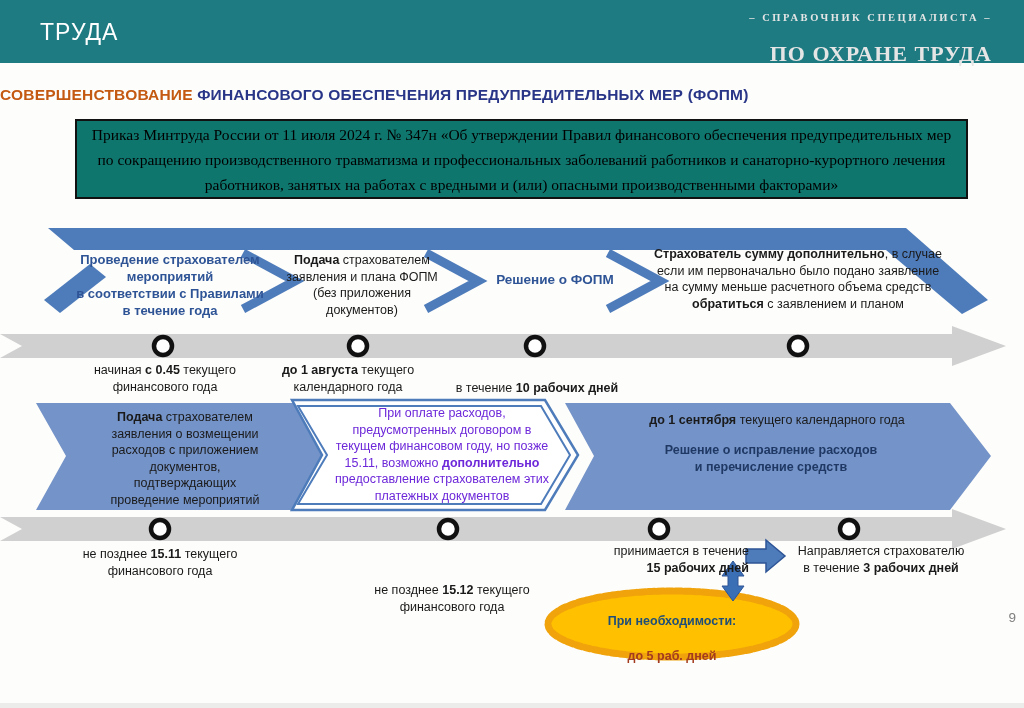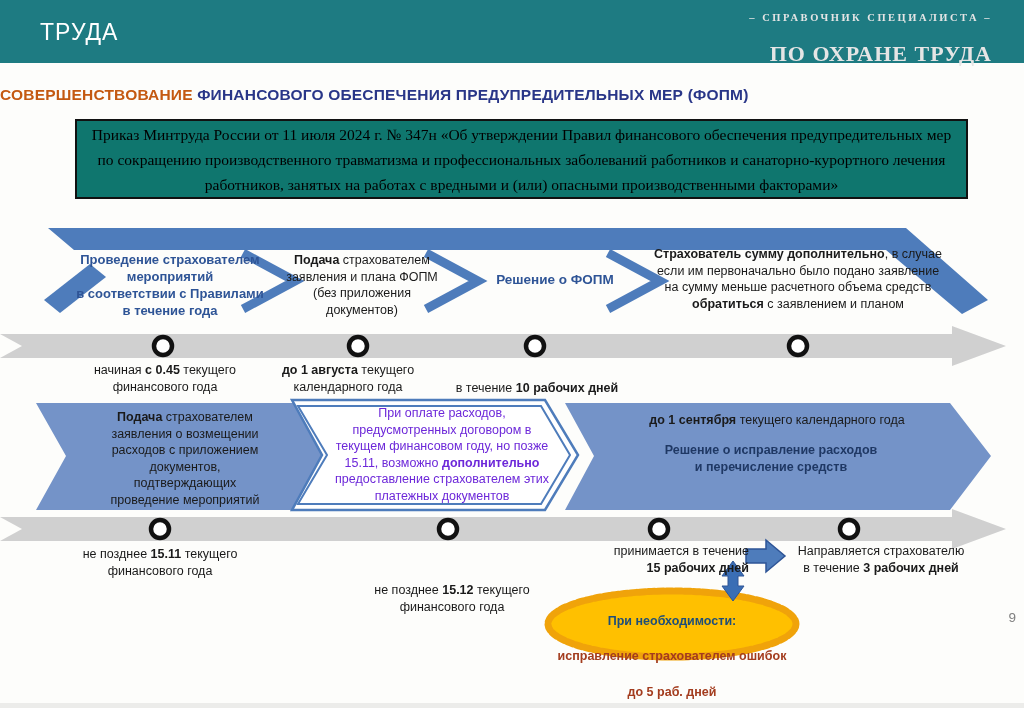--- a/index.html
+++ b/index.html
@@ -151,19 +151,18 @@
 финансового года</span></div>
   <div class="runs t2l2"><span>не позднее </span><b>15.12</b><span> текущего
 финансового года</span></div>
   <div class="runs t2l3"><span>принимается в течение
 </span><b>15 рабочих дней</b></div>
   <div class="runs t2l4"><span>Направляется страхователю
 в течение </span><b>3 рабочих дней</b></div>
 
   <div class="runs note-text">
     <div class="n1">При необходимости:</div>
-    <div class="n2">исправление страхователем ошибок</div>
     <div class="n3">до 5 раб. дней</div>
   </div>
 
   <div class="page-num">9</div>
   <div class="bottom-edge"></div>
 </div>
 
 </body></html>

